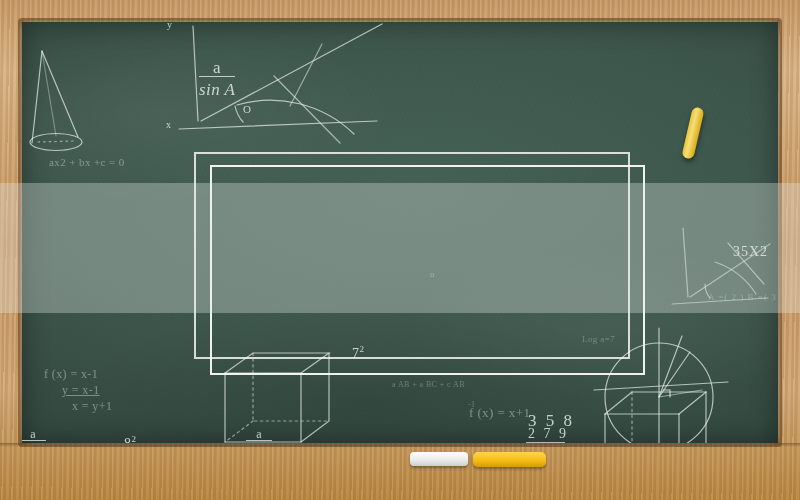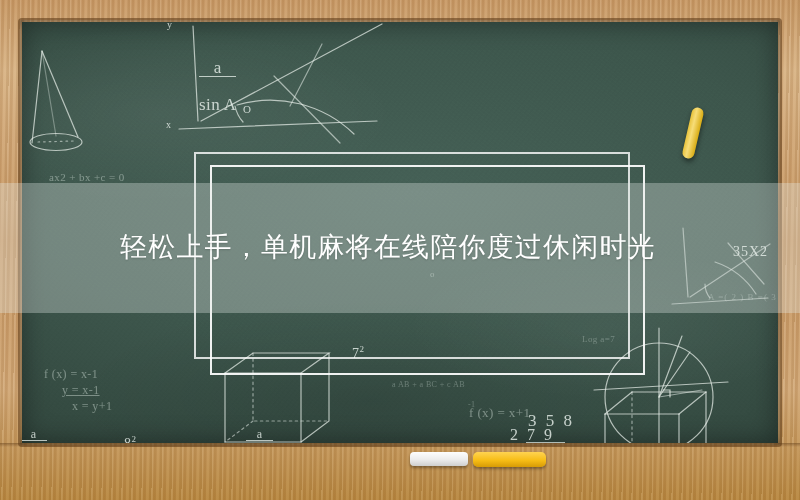--- a/index.html
+++ b/index.html
@@ -52,21 +52,21 @@
   .chalk svg{position:absolute;left:0;top:0;width:100%;height:100%;overflow:visible;}
   .chalk-txt{
     position:absolute;color:rgba(235,243,238,.80);
     font-family:"Liberation Serif","DejaVu Serif",serif;
     white-space:nowrap;pointer-events:none;letter-spacing:.4px;
   }
   .faint{color:rgba(226,238,232,.42);}
   .vfaint{color:rgba(226,238,232,.30);}
   .frac{display:inline-block;text-align:center;vertical-align:middle;line-height:1.02;}
   .frac .num{display:block;}
-  .frac .den{display:block;border-top:1px solid rgba(235,243,238,.75);padding-top:19px;}
+  .frac .den{display:block;border-top:1px solid rgba(235,243,238,.75);padding-top:4px;font-style:italic;}
 
   
   .rectA,.rectB{
     position:absolute;border:2px solid rgba(255,255,255,.80);
     box-sizing:border-box;
   }
   .rectA{left:172px;top:130px;width:436px;height:207px;}
   .rectB{left:188px;top:143px;width:435px;height:210px;border-color:rgba(255,255,255,.92);}
 
   
@@ -190,21 +190,21 @@
             <path d="M693 240 A 78 78 0 0 1 734 272"></path>
             <path d="M683 262 A 22 22 0 0 0 688 276"></path>
           </g>
         </g>
       </svg>
 
       <div class="chalk-txt frac" style="left:177px;top:37px;font-size:17px;">
         <span class="num">a</span>
         <span class="den">sin A</span>
       </div>
-      <div class="chalk-txt faint" style="left:27px;top:134px;font-size:11px;margin-top:15px;">ax2 + bx +c = 0</div>
+      <div class="chalk-txt faint" style="left:27px;top:134px;font-size:11px;">ax2 + bx +c = 0</div>
       <div class="chalk-txt" style="left:145px;top:-3px;font-size:10px;">y</div>
       <div class="chalk-txt" style="left:144px;top:97px;font-size:10px;">x</div>
       <div class="chalk-txt" style="left:221px;top:81px;font-size:11px;">O</div>
 
       <div class="chalk-txt faint" style="left:408px;top:247px;font-size:9px;">o</div>
 
       <div class="chalk-txt faint" style="left:22px;top:345px;font-size:12px;">f (x) = x-1</div>
       <div class="chalk-txt faint" style="left:40px;top:361px;font-size:12px;text-decoration:underline;">y = x-1</div>
       <div class="chalk-txt faint" style="left:50px;top:377px;font-size:12px;">x = y+1</div>
 
@@ -221,36 +221,35 @@
         <span class="num">a</span>
         <span class="den">sin A</span>
       </div>
 
       <div class="chalk-txt faint" style="left:447px;top:383px;font-size:13px;"><span>f  (x) = x+1</span></div>
       <div class="chalk-txt vfaint" style="left:446px;top:378px;font-size:8px;">-1</div>
 
       <div class="chalk-txt vfaint" style="left:560px;top:312px;font-size:9px;">Log a=7</div>
 
       <div class="chalk-txt" style="left:506px;top:389px;font-size:17px;letter-spacing:2.5px;">3 5 8</div>
-      <div class="chalk-txt" style="left:488px;top:404px;font-size:16px;letter-spacing:2.5px;">2 7 9</div>
+      <div class="chalk-txt" style="left:506px;top:404px;font-size:14px;letter-spacing:2.5px;">2 7 9</div>
       <div class="chalk-txt" style="left:504px;top:420px;font-size:13px;letter-spacing:2.5px;border-top:1px solid rgba(235,243,238,.7);padding-top:2px;">6 3 7</div>
 
       <div class="chalk-txt" style="left:679px;top:222px;font-size:14px;letter-spacing:1px;margin-left:32px;">35X2</div>
 
       <div class="chalk-txt vfaint" style="left:686px;top:270px;font-size:9px;letter-spacing:1px;">A =( 2 ) B =( 3 ) C =( 3 )</div>
     </div>
 
     <div class="rectA"></div>
     <div class="rectB"></div>
 
     <div class="chalk-float"></div>
   </div>
 
   <div class="band"></div>
-  <div class="band-title">轻松上手，单机麻将在线陪你度过休闲时光</div>
 
   <div class="tray">
     <div class="tray-lip"></div>
   </div>
   <div class="eraser"></div>
   <div class="chalkstick"></div>
 
 </div>
 
 </body></html>

